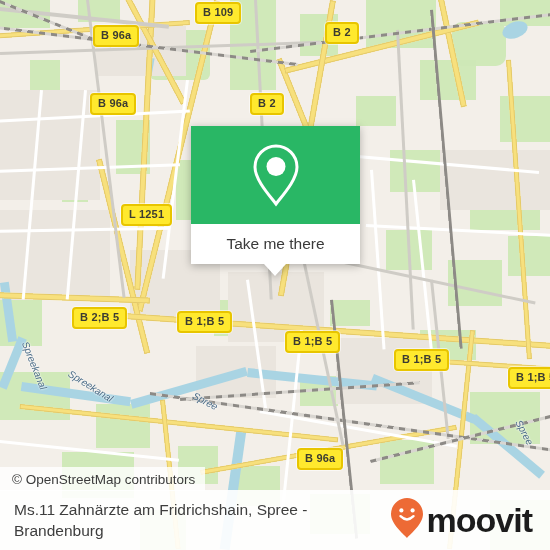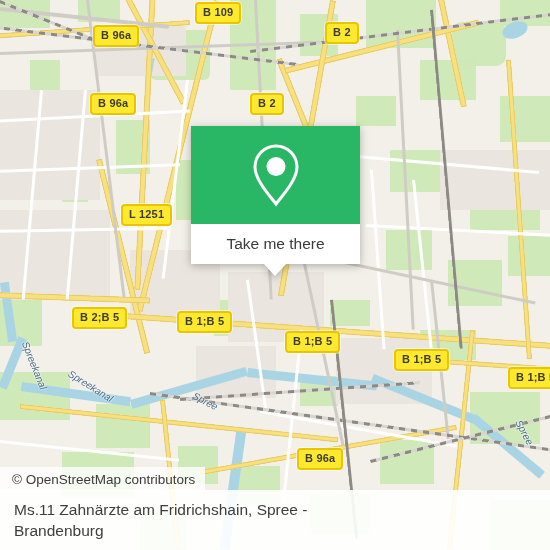--- a/index.html
+++ b/index.html
@@ -294,15 +294,26 @@
       </span>
     </div>
     <div id="callout-foot">
       <span>Take me there</span>
     </div>
     <div id="callout-tail"></div>
   </div>
 
   <div id="footer">
     <div id="footer-title">Ms.11 Zahnärzte am Fridrichshain, Spree - Brandenburg</div>
+    <div id="brand">
+      <span>
+        <svg width="34" height="42" viewBox="0 0 34 42" aria-hidden="true">
+          <path d="M17 1 C8.2 1 1 8.2 1 17 C1 27 13 36.5 17 41 C21 36.5 33 27 33 17 C33 8.2 25.8 1 17 1 Z" fill="#ed6a35"></path>
+          <circle cx="11.4" cy="13.4" r="2.1" fill="#ffffff"></circle>
+          <circle cx="22.6" cy="13.4" r="2.1" fill="#ffffff"></circle>
+          <path d="M10.5 19.2 Q17 25.6 23.5 19.2" fill="none" stroke="#ffffff" stroke-width="2.4" stroke-linecap="round"></path>
+        </svg>
+      </span>
+      <span id="brand-word">moovit</span>
+    </div>
   </div>
 
 </div>
 
 </body></html>

